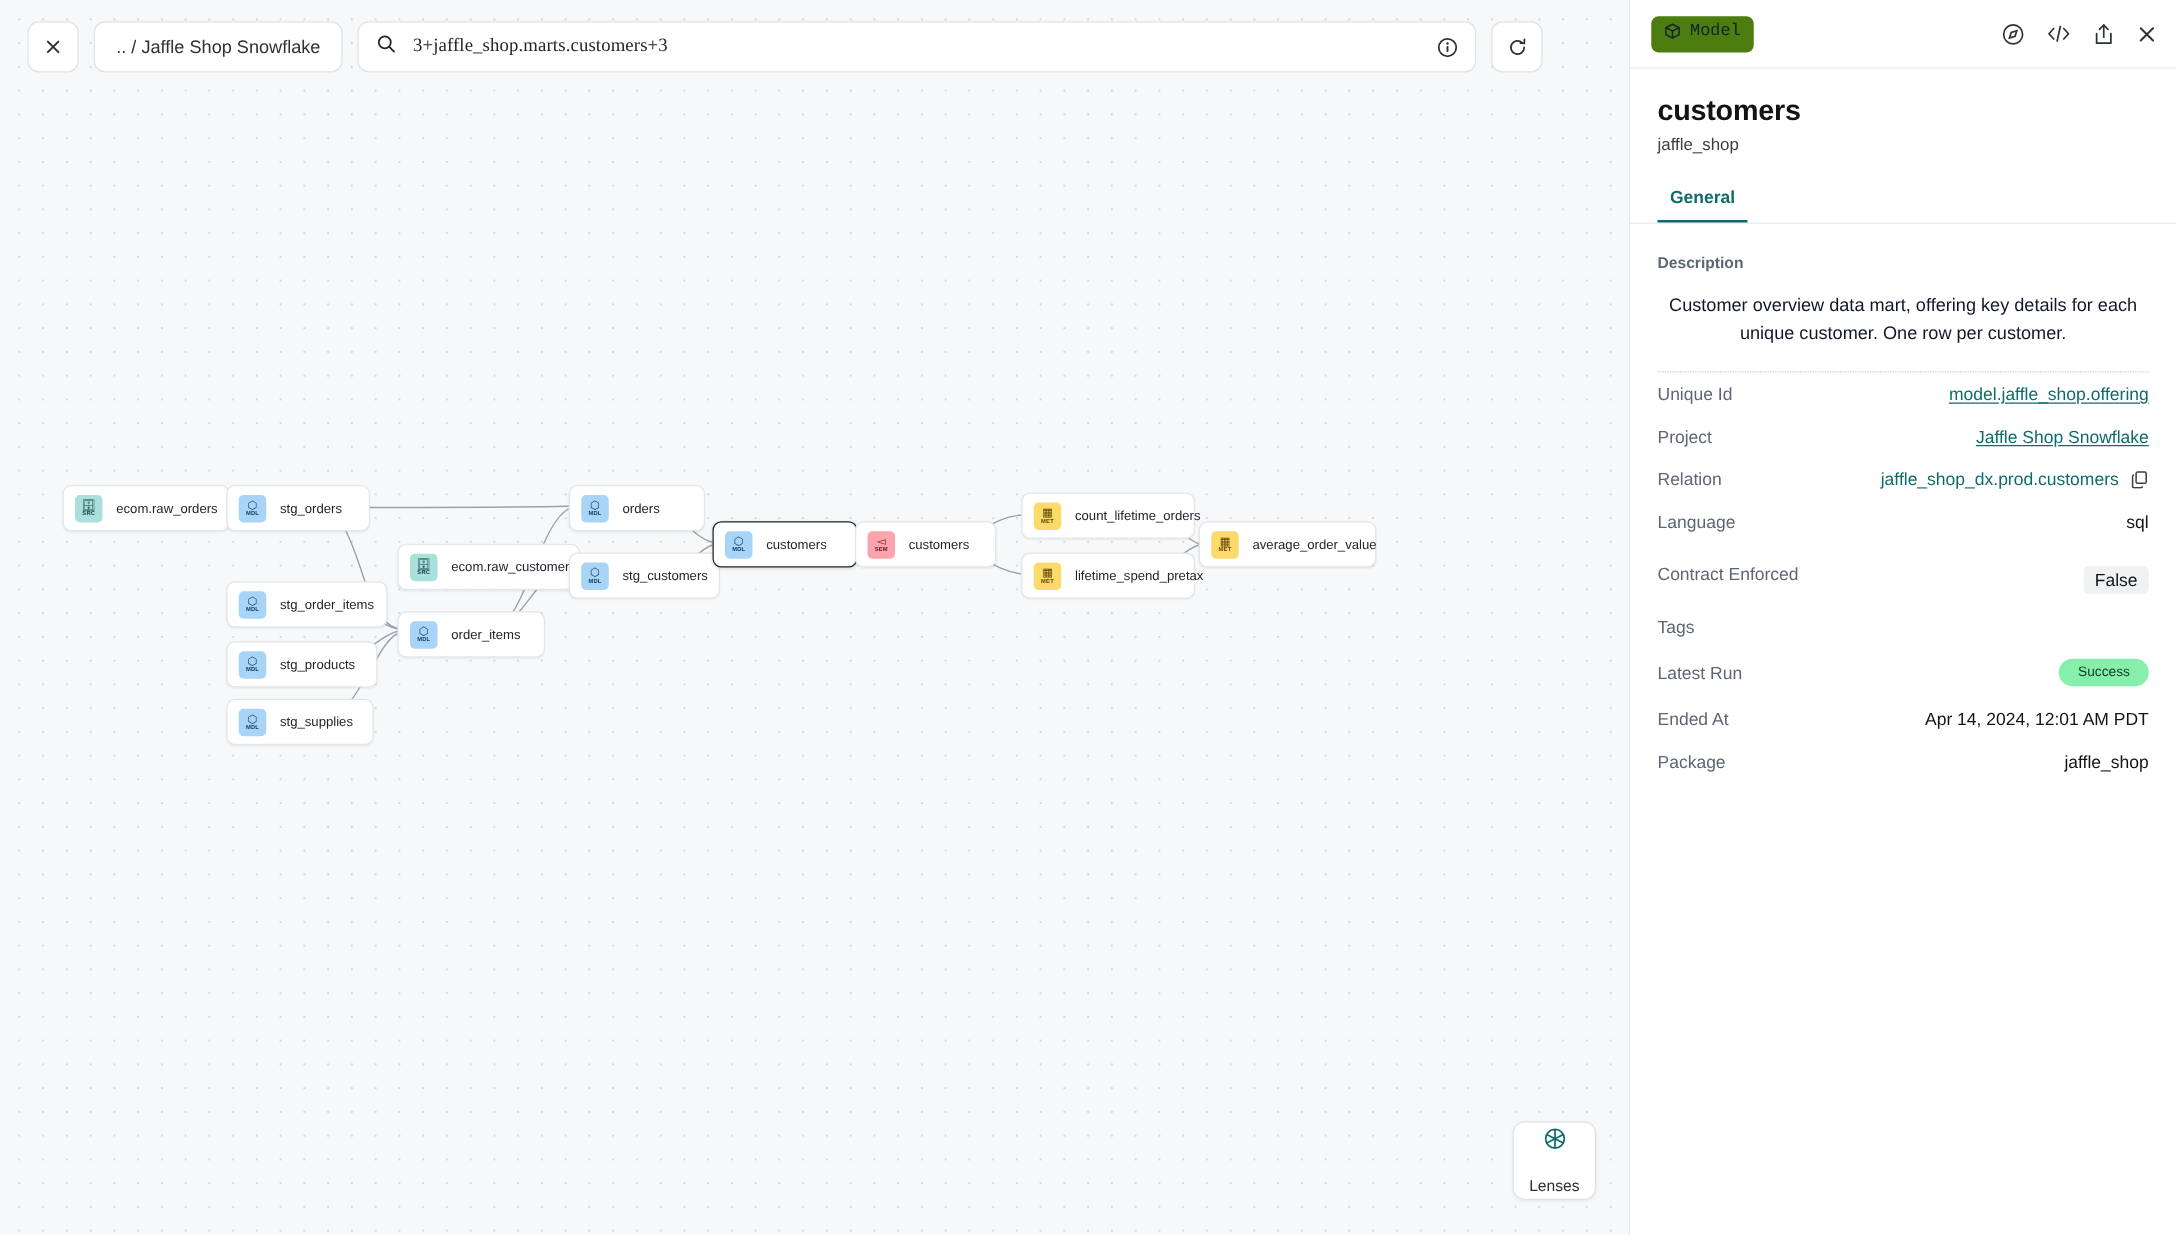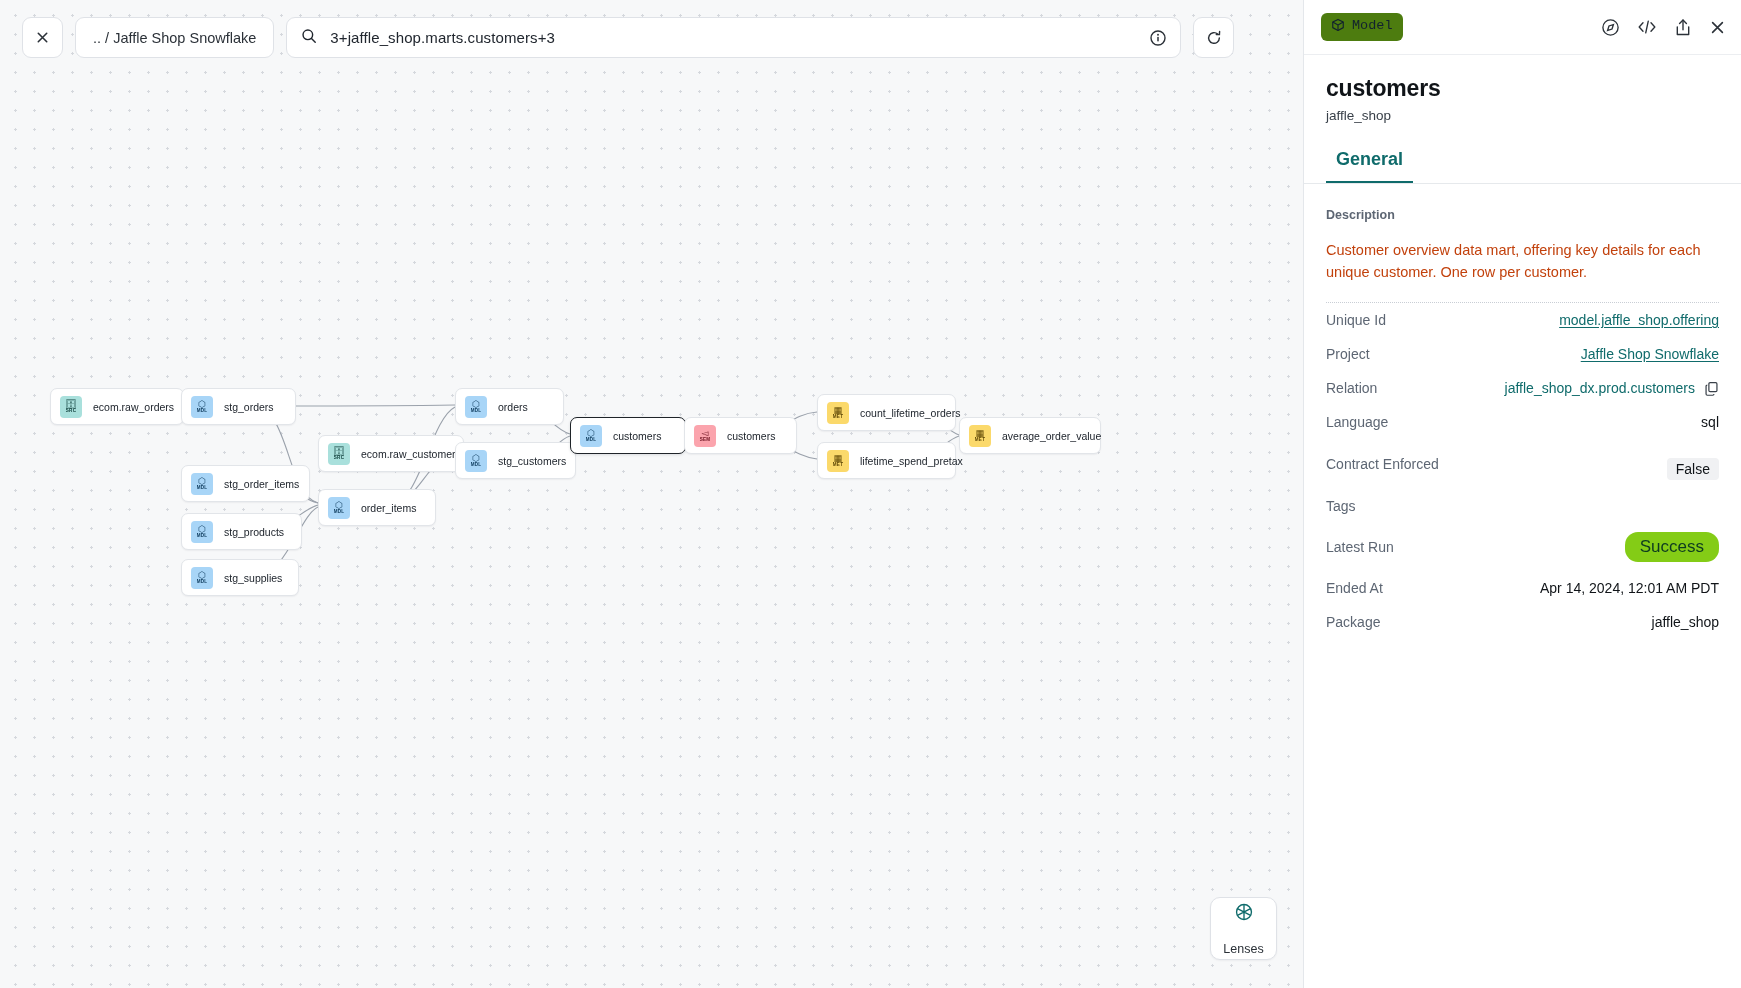--- a/index.html
+++ b/index.html
@@ -34,21 +34,21 @@
   .tb-btn svg { display: block; }
   .breadcrumb {
     height: 41px; padding: 0 17px;
     background: #fff; border: 1px solid #dfe2e7; border-radius: 9px;
     display: flex; align-items: center; justify-content: center;
     font-size: 14.5px; color: #2b3138; cursor: pointer; white-space: nowrap;
   }
   .searchbar {
     height: 41px; width: 895px; padding: 0 14px 0 14px;
     background: #fff; border: 1px solid #dfe2e7; border-radius: 9px;
-    display: flex; align-items: center; gap: 13px; cursor: text;
+    display: flex; align-items: center; gap: 13px; cursor: text; font-family: Liberation Serif, serif;
   }
   .searchbar .q { flex: 1; font-size: 15px; color: #20262e; letter-spacing: .1px; }
   .info-dot { color: #2b3138; display: flex; }
   .refresh-btn { margin-left: 0; }
 
   
   .graph { position: absolute; inset: 0; }
   .edges { position: absolute; left: 0; top: 0; width: 1303px; height: 988px; pointer-events: none; }
 
   .node {
@@ -108,37 +108,37 @@
   }
   .panel-actions { margin-left: auto; display: flex; align-items: center; gap: 17px; color: #2b3138; }
   .panel-actions span { display: flex; cursor: pointer; }
 
   .panel-head { padding: 20px 22px 0 22px; }
   .panel-title { font-size: 23px; font-weight: 700; color: #101418; letter-spacing: -.2px; }
   .panel-sub { font-size: 13.5px; color: #394049; margin-top: 6px; }
 
   .tabs { margin-top: 26px; padding: 0 22px; border-bottom: 1px solid #e6e9ec; display: flex; }
   .tab {
-    font-size: 18px; color: #0f6b6b; font-weight: 700;
+    font-size: 14px; color: #0f6b6b; font-weight: 700;
     padding: 0 10px 11px 10px; border-bottom: 2.5px solid #0f6b6b;
     cursor: pointer;
   }
 
   .panel-body { padding: 24px 22px 0 22px; overflow-y: auto; flex: 1; }
   .section-label { font-size: 12.5px; font-weight: 700; color: #5d6673; }
-  .desc { margin-top: 17px; font-size: 14.5px; line-height: 22px; color: #c2410c; }
+  .desc { margin-top: 17px; font-size: 14.5px; line-height: 22px; color: #0f172a; text-align: center; }
   .divider { border-top: 1px dotted #c9ced5; margin: 19px 0 0 0; height: 0; }
 
   .prow { display: flex; align-items: center; min-height: 32px; padding: 9px 0; }
   .pkey { font-size: 14px; color: #5d6673; }
   .pval { margin-left: auto; font-size: 14px; color: #101418; display: flex; align-items: center; gap: 9px; }
   .pval a { color: #0f6b6b; text-decoration: underline; text-underline-offset: 2px; cursor: pointer; }
   .pval .plain-link { color: #0f6b6b; text-decoration: none; }
   .chip-grey { background: #f0f1f3; border-radius: 4px; padding: 3px 9px; font-size: 14px; color: #101418; margin-top: 10px; }
-  .chip-green { background: #84cc16; border-radius: 13px; padding: 5px 15px; font-size: 17px; color: #0d3b20; }
+  .chip-green { background: #86efac; border-radius: 13px; padding: 5px 15px; font-size: 11px; color: #0d3b20; }
   .copy-ic { cursor: pointer; color: #394049; display: flex; }
 </style>
 </head>
 <body>
 
 <div id="app">
 
   <div class="canvas">
 
     <div class="toolbar">

